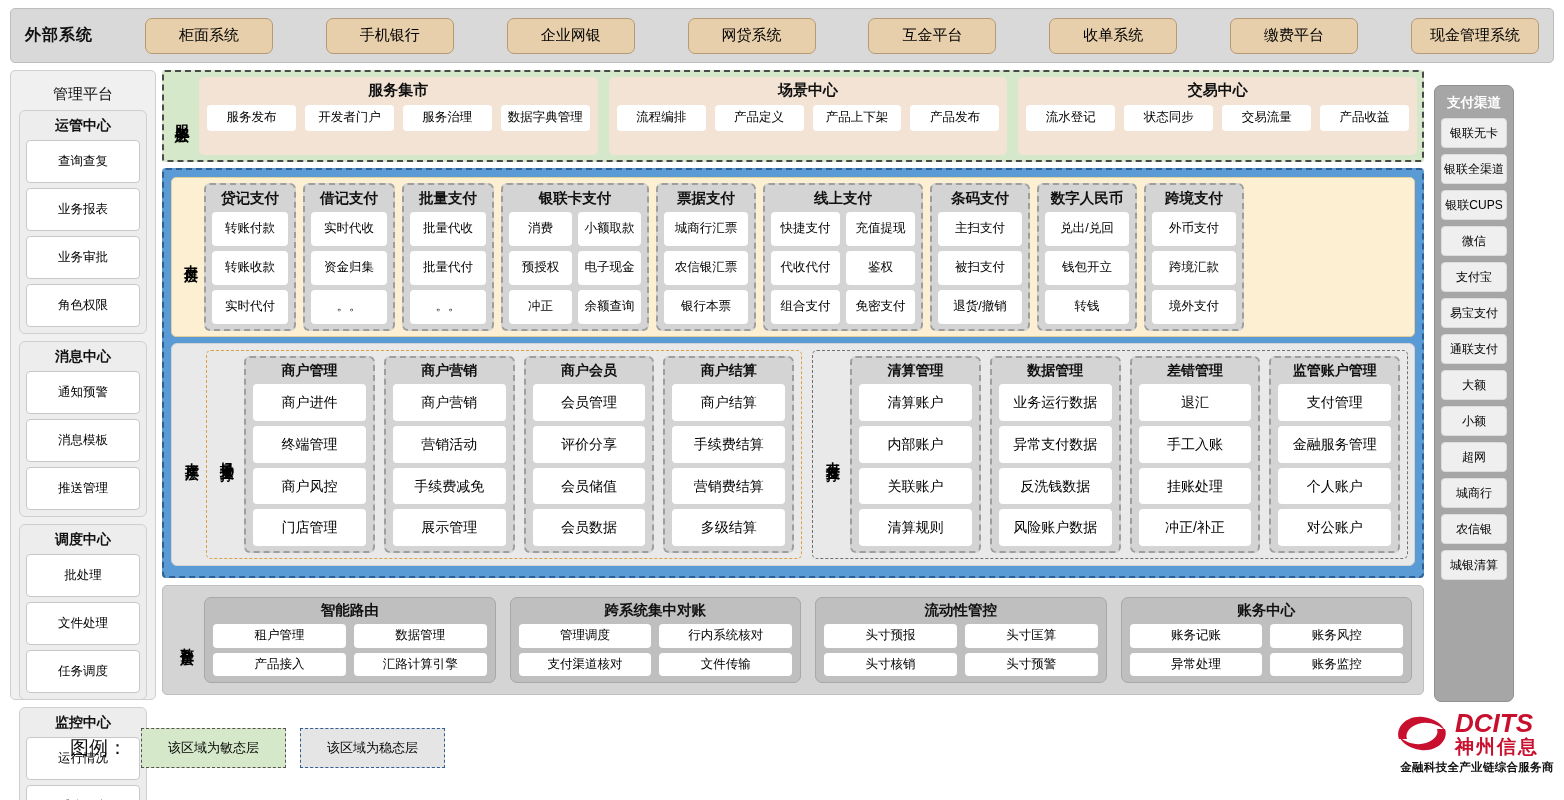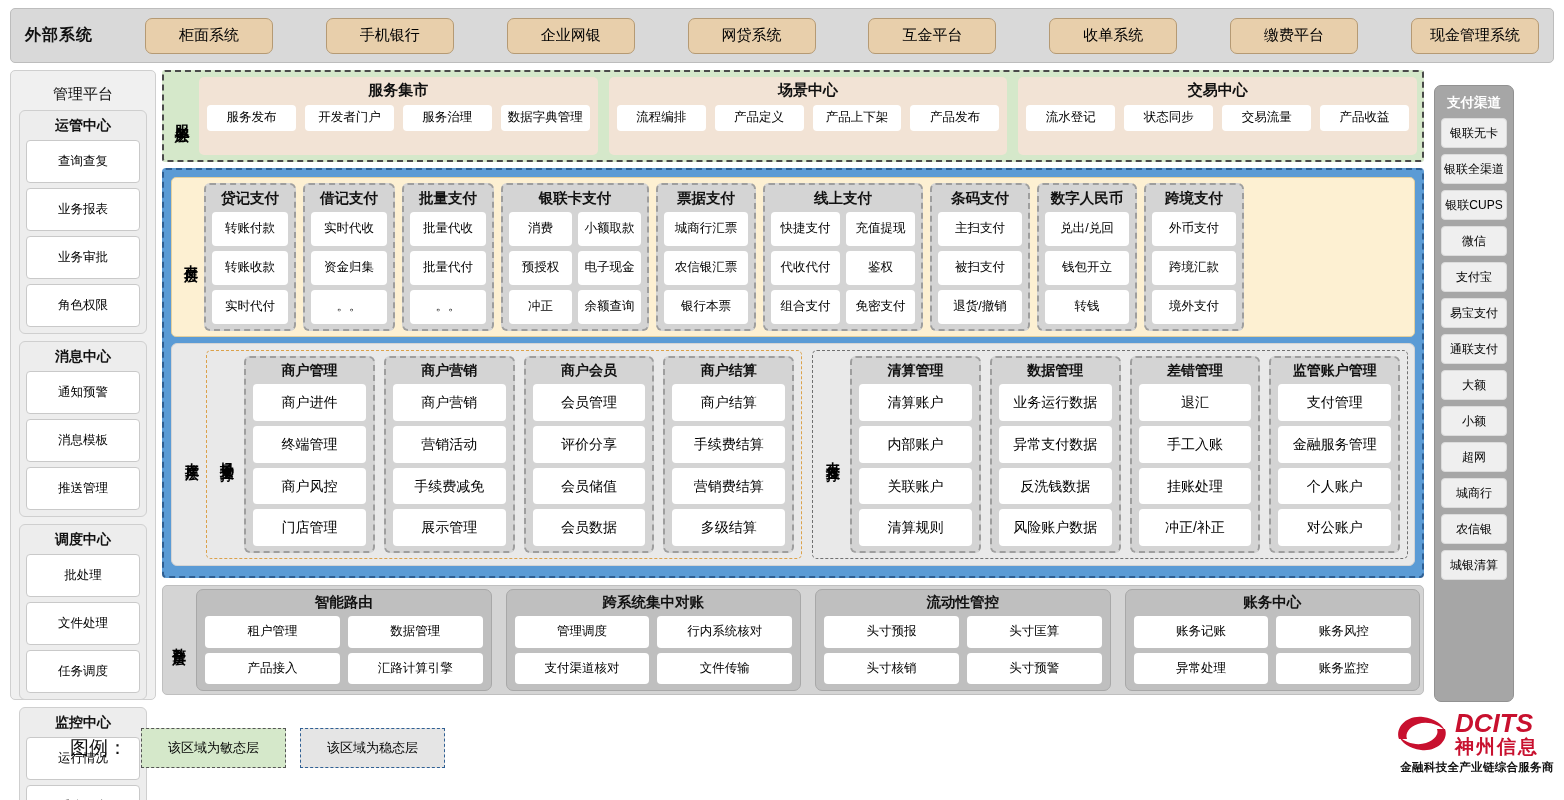--- a/index.html
+++ b/index.html
@@ -134,21 +134,21 @@
     padding:2px 7px 5px; display:flex; flex-direction:column;
   }
   .sup-group-title { text-align:center; font-weight:bold; font-size:14px; margin:2px 0 4px; white-space:nowrap; }
   .sup-chips { flex:1; display:flex; flex-direction:column; gap:5px; }
   .sup-chip { flex:1; border:none; font-size:14px; border-radius:4px; }
 
   
   .int-layer {
     margin-top:7px; height:110px; background:#d4d4d4;
     border:1px solid #bfbfbf; border-radius:5px;
-    display:flex; align-items:stretch; padding:3px;
+    display:flex; align-items:stretch; padding:11px;
   }
   .int-vlabel { width:26px; flex:0 0 26px; font-size:14px; }
   .int-groups { flex:1; display:flex; gap:14px; padding-left:4px; }
   .int-group {
     flex:1; background:#bfbfbf; border:1px solid #a8a8a8; border-radius:7px;
     padding:2px 8px 6px; display:flex; flex-direction:column;
   }
   .int-group-title { text-align:center; font-weight:bold; font-size:14.5px; margin:1px 0 4px; }
   .int-rows { flex:1; display:flex; flex-direction:column; gap:5px; }
   .int-row { flex:1; display:flex; gap:8px; }

